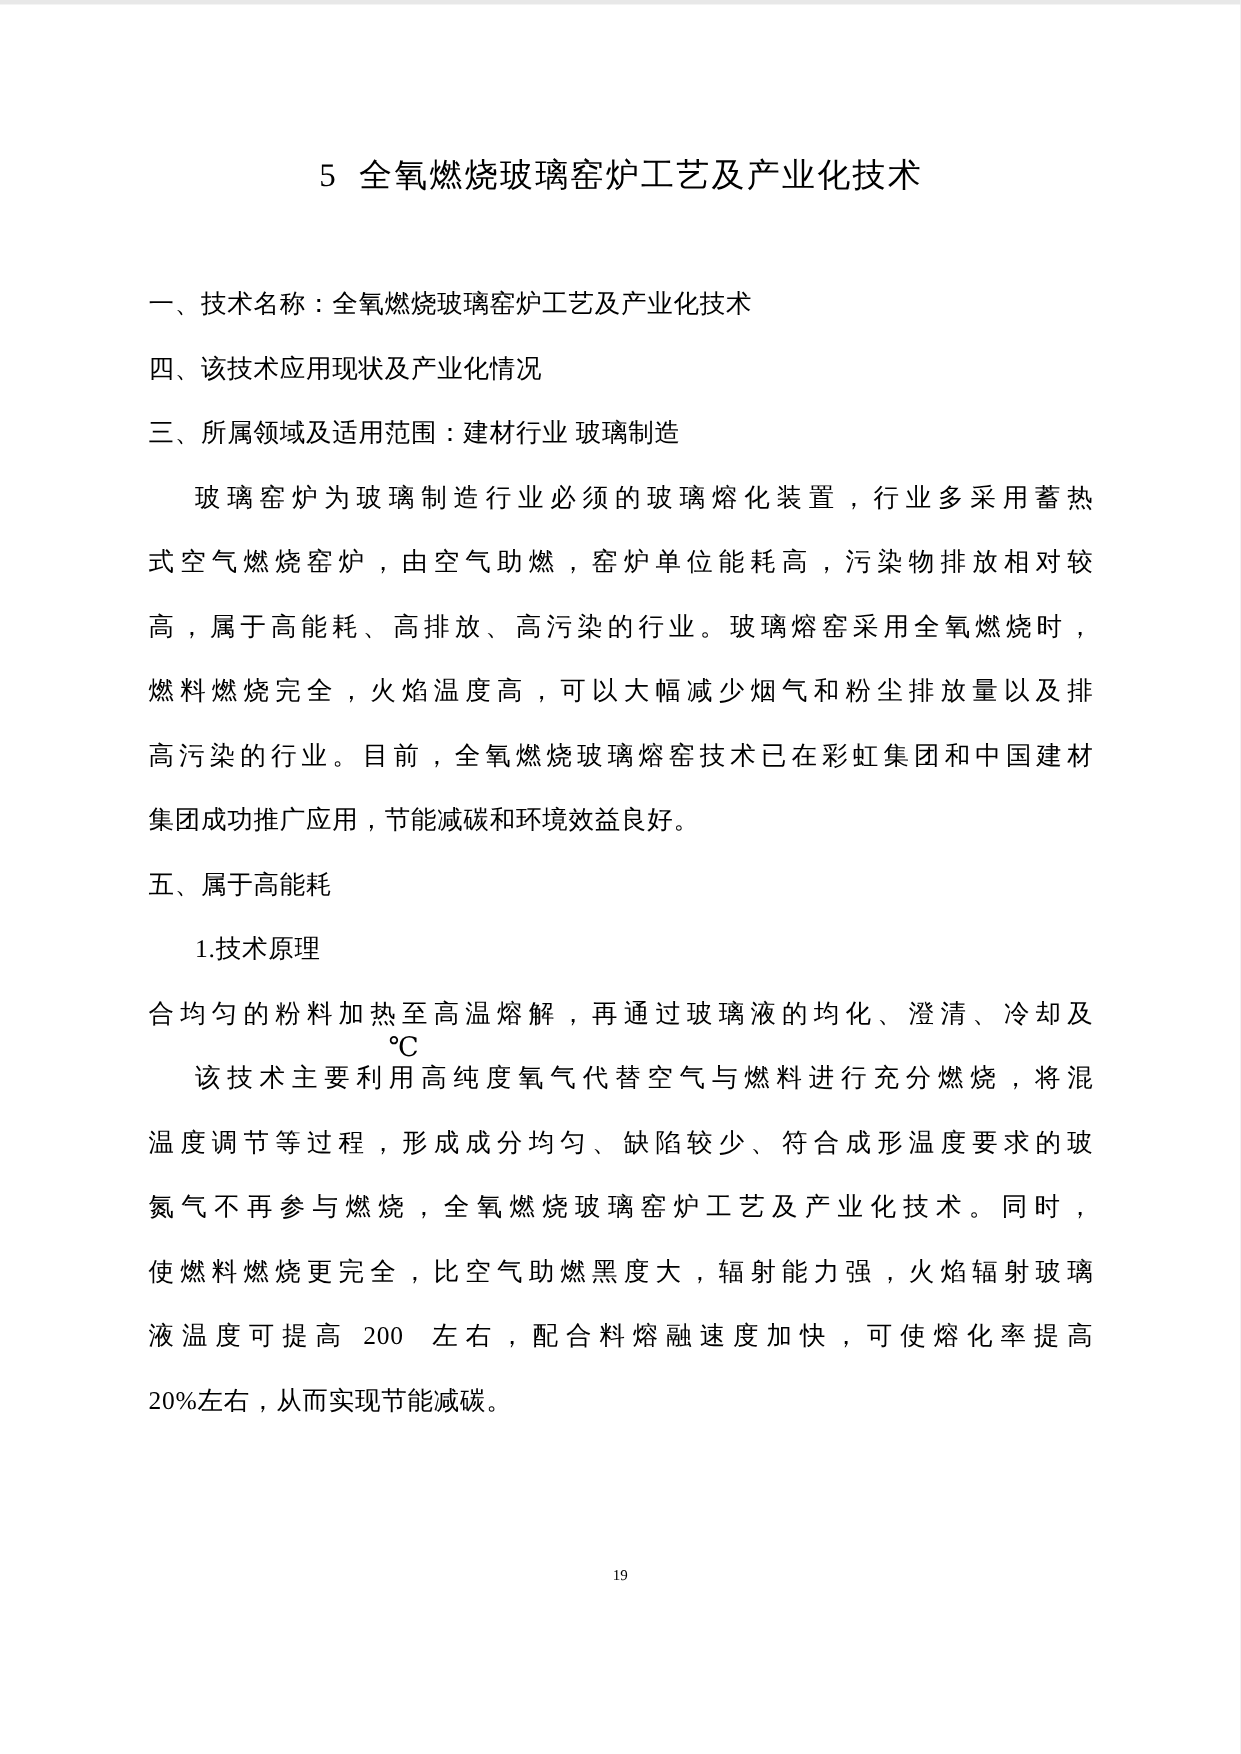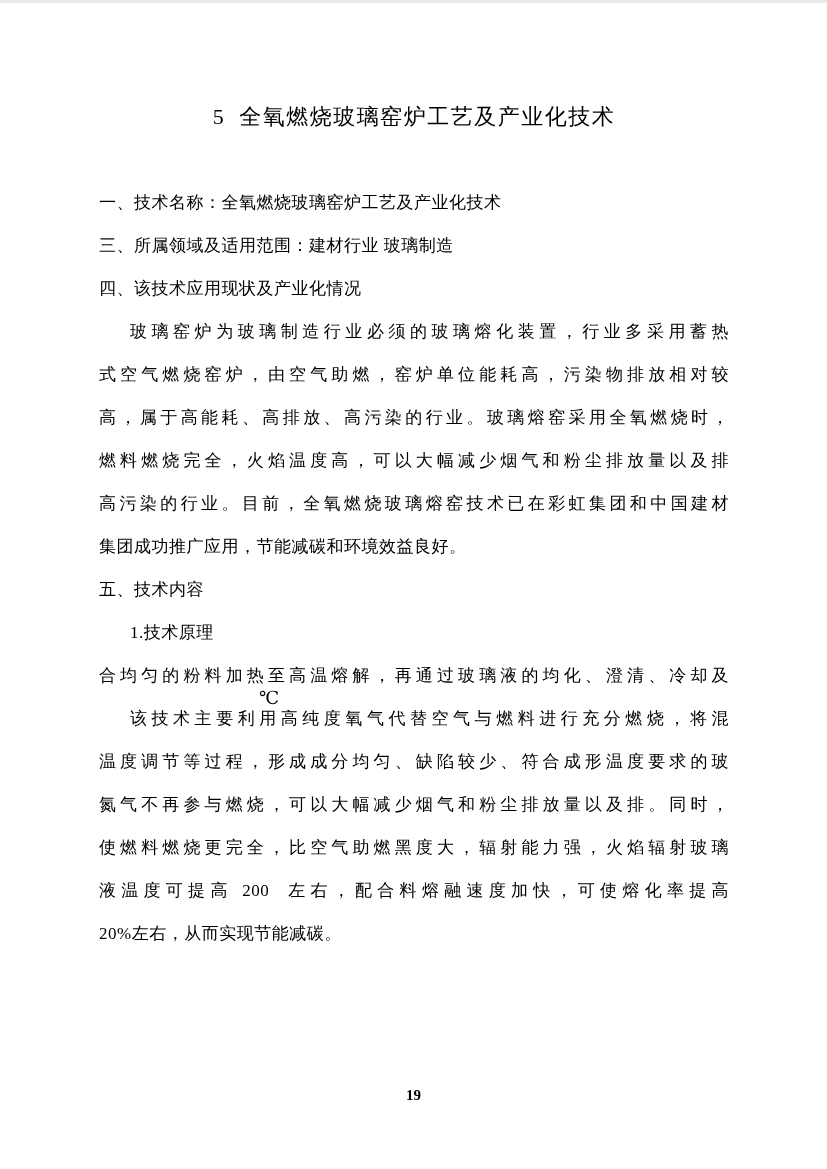--- a/index.html
+++ b/index.html
@@ -47,57 +47,56 @@
   .celsius {
     position: absolute;
     left: 259px;
     top: 686px;
     font-size: 18px;
     line-height: 1;
     letter-spacing: 0;
   }
   .pageno {
     position: absolute;
-    top: 1082px;
+    top: 1038px;
     left: 0;
     width: 100%;
     text-align: center;
-    font-size: 15px;
+    font-size: 10px;
     line-height: 20px;
-    font-weight: bold;
   }
 </style>
 </head>
 <body>
 
 <div class="page">
 
   <div class="textblock">
 
     <div class="ln title">5  全氧燃烧玻璃窑炉工艺及产业化技术</div>
     <div class="ln"></div>
 
     <div class="ln">一、技术名称：全氧燃烧玻璃窑炉工艺及产业化技术</div>
+    <div class="ln">四、该技术应用现状及产业化情况</div>
     <div class="ln">三、所属领域及适用范围：建材行业 玻璃制造</div>
-    <div class="ln">四、该技术应用现状及产业化情况</div>
 
     <div class="ln just ind">玻璃窑炉为玻璃制造行业必须的玻璃熔化装置，行业多采用蓄热</div>
     <div class="ln just">式空气燃烧窑炉，由空气助燃，窑炉单位能耗高，污染物排放相对较</div>
     <div class="ln just">高，属于高能耗、高排放、高污染的行业。玻璃熔窑采用全氧燃烧时，</div>
     <div class="ln just">燃料燃烧完全，火焰温度高，可以大幅减少烟气和粉尘排放量以及排</div>
     <div class="ln just">高污染的行业。目前，全氧燃烧玻璃熔窑技术已在彩虹集团和中国建材</div>
     <div class="ln">集团成功推广应用，节能减碳和环境效益良好。</div>
 
-    <div class="ln">五、技术内容</div>
+    <div class="ln">五、属于高能耗</div>
     <div class="ln ind">1.技术原理</div>
 
     <div class="ln just">合均匀的粉料加热至高温熔解，再通过玻璃液的均化、澄清、冷却及</div>
     <div class="ln just ind">该技术主要利用高纯度氧气代替空气与燃料进行充分燃烧，将混</div>
     <div class="ln just">温度调节等过程，形成成分均匀、缺陷较少、符合成形温度要求的玻</div>
-    <div class="ln just">氮气不再参与燃烧，可以大幅减少烟气和粉尘排放量以及排。同时，</div>
+    <div class="ln just">氮气不再参与燃烧，全氧燃烧玻璃窑炉工艺及产业化技术。同时，</div>
     <div class="ln just">使燃料燃烧更完全，比空气助燃黑度大，辐射能力强，火焰辐射玻璃</div>
     <div class="ln just">液温度可提高 200  左右，配合料熔融速度加快，可使熔化率提高</div>
     <div class="ln">20%左右，从而实现节能减碳。</div>
 
 
   </div>
 
   <span class="celsius">℃</span>
 
   <div class="pageno">19</div>

